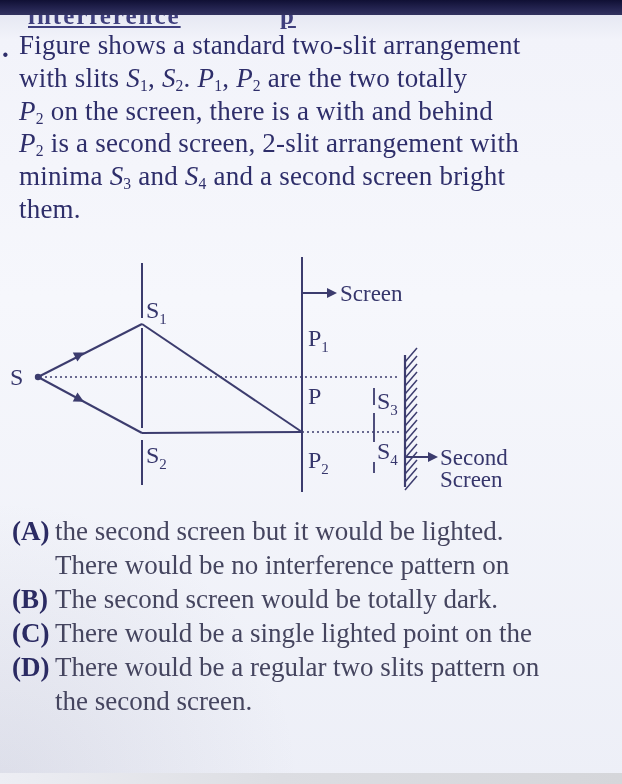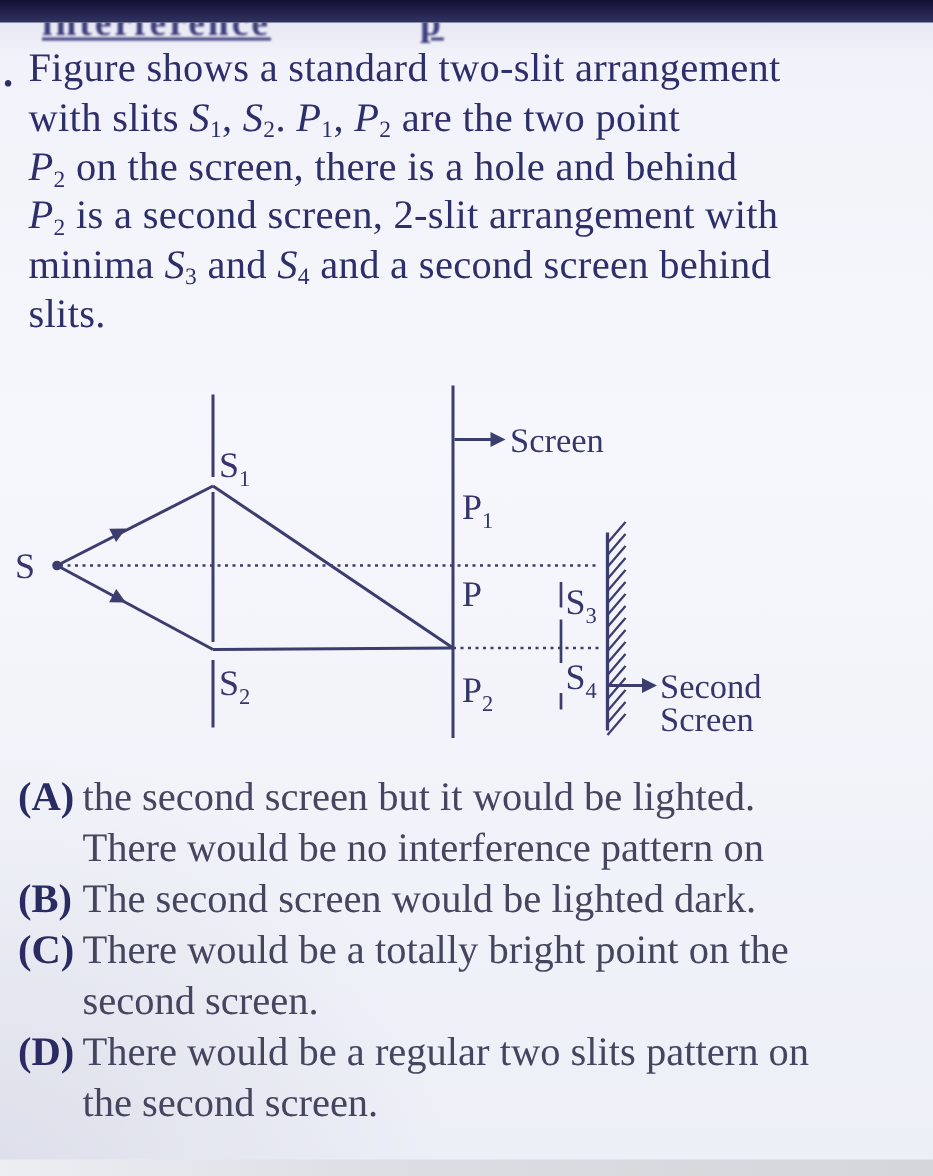--- a/index.html
+++ b/index.html
@@ -43,25 +43,25 @@
 
 <div class="clip-row">
   <span class="frag f1">interference</span>
   <span class="frag f2">p</span>
 </div>
 
 <span class="q-marker">.</span>
 
 <div class="question">
   <div class="q-line"><span>Figure shows a standard two-slit arrangement</span></div>
-  <div class="q-line"><span>with slits </span><span class="var">S<sub>1</sub></span><span>, </span><span class="var">S<sub>2</sub></span><span>. </span><span class="var">P<sub>1</sub></span><span>, </span><span class="var">P<sub>2</sub></span><span> are the two point</span></div>
-  <div class="q-line"><span class="var">P<sub>2</sub></span><span> on the screen, there is a hole and behind</span></div>
+  <div class="q-line"><span>with slits </span><span class="var">S<sub>1</sub></span><span>, </span><span class="var">S<sub>2</sub></span><span>. </span><span class="var">P<sub>1</sub></span><span>, </span><span class="var">P<sub>2</sub></span><span> are the two totally</span></div>
+  <div class="q-line"><span class="var">P<sub>2</sub></span><span> on the screen, there is a with and behind</span></div>
   <div class="q-line"><span class="var">P<sub>2</sub></span><span> is a second screen, 2-slit arrangement with</span></div>
-  <div class="q-line"><span>minima </span><span class="var">S<sub>3</sub></span><span> and </span><span class="var">S<sub>4</sub></span><span> and a second screen behind</span></div>
-  <div class="q-line"><span>slits.</span></div>
+  <div class="q-line"><span>minima </span><span class="var">S<sub>3</sub></span><span> and </span><span class="var">S<sub>4</sub></span><span> and a second screen bright</span></div>
+  <div class="q-line"><span>them.</span></div>
 </div>
 
 <svg class="diagram" width="622" height="262" viewBox="0 0 622 262">
 
   <g stroke="#3c3c6e" stroke-width="2" fill="none">
     <line x1="142" y1="13" x2="142" y2="68"></line>
     <line x1="142" y1="78" x2="142" y2="178"></line>
     <line x1="142" y1="190" x2="142" y2="235"></line>
   </g>
 
@@ -140,28 +140,27 @@
   <div class="opt">
     <span class="opt-letter">(A)</span>
     <span class="opt-body">
       <span class="opt-line">the second screen but it would be lighted.</span>
       <span class="opt-line">There would be no interference pattern on</span>
     </span>
   </div>
   <div class="opt">
     <span class="opt-letter">(B)</span>
     <span class="opt-body">
-      <span class="opt-line">The second screen would be lighted dark.</span>
+      <span class="opt-line">The second screen would be totally dark.</span>
     </span>
   </div>
   <div class="opt">
     <span class="opt-letter">(C)</span>
     <span class="opt-body">
-      <span class="opt-line">There would be a totally bright point on the</span>
-      <span class="opt-line">second screen.</span>
+      <span class="opt-line">There would be a single lighted point on the</span>
     </span>
   </div>
   <div class="opt">
     <span class="opt-letter">(D)</span>
     <span class="opt-body">
       <span class="opt-line">There would be a regular two slits pattern on</span>
       <span class="opt-line">the second screen.</span>
     </span>
   </div>
 </div>

